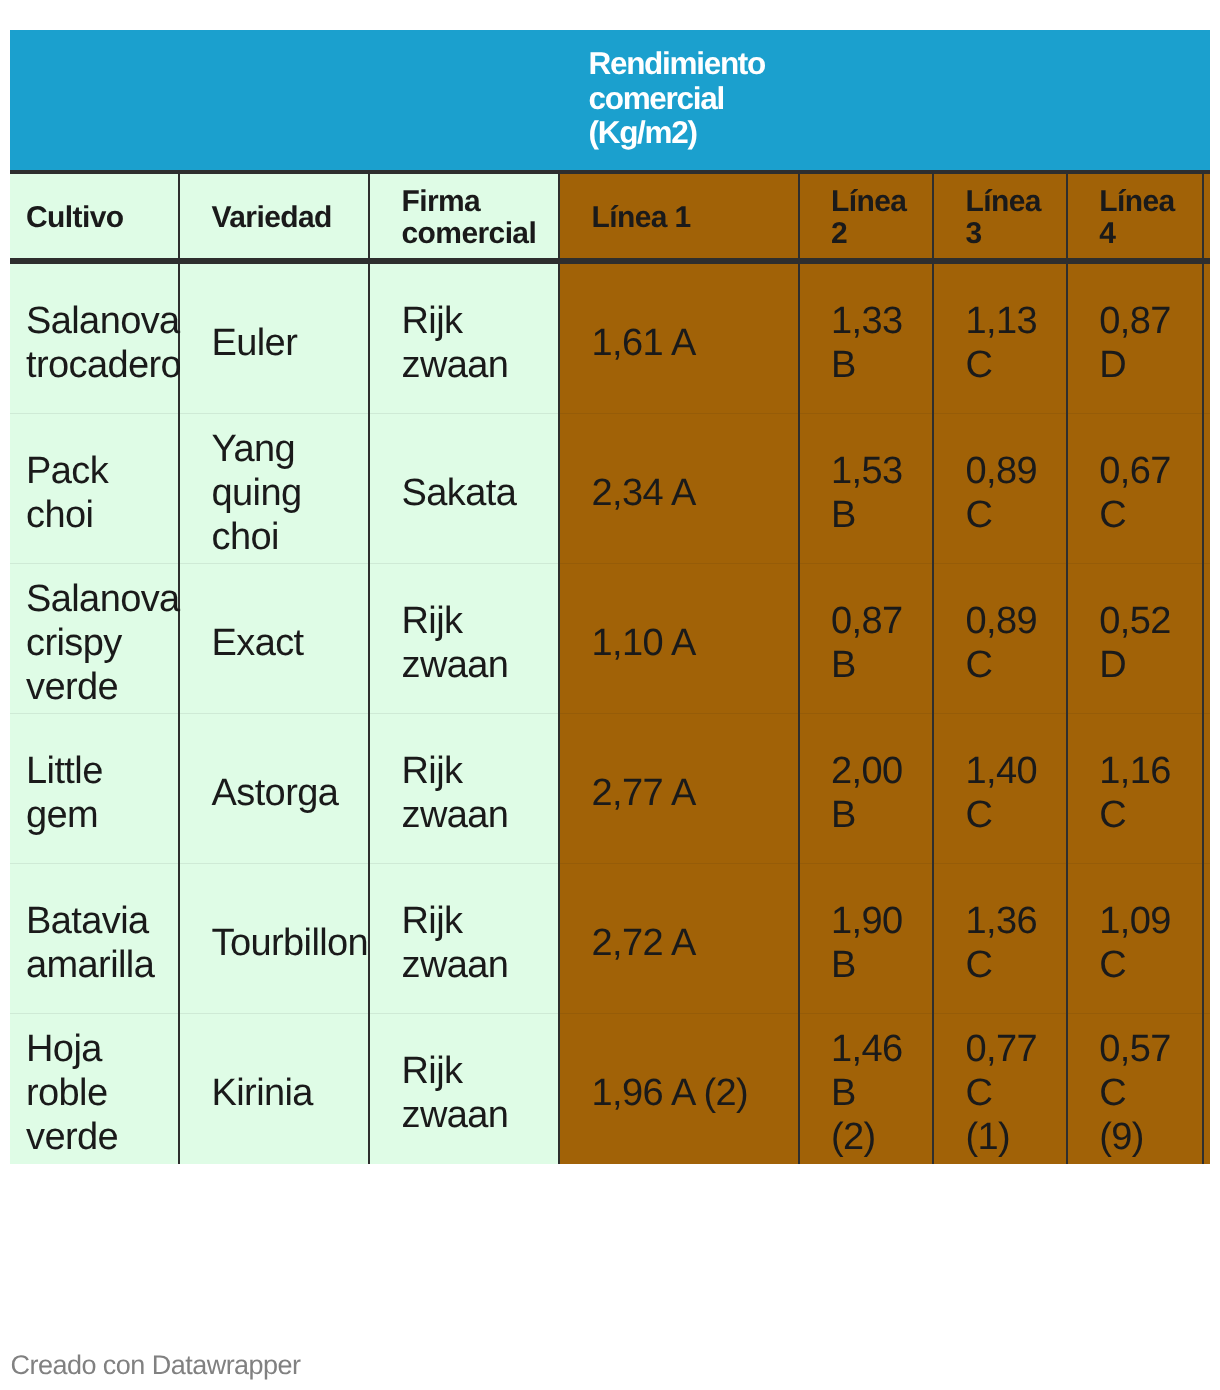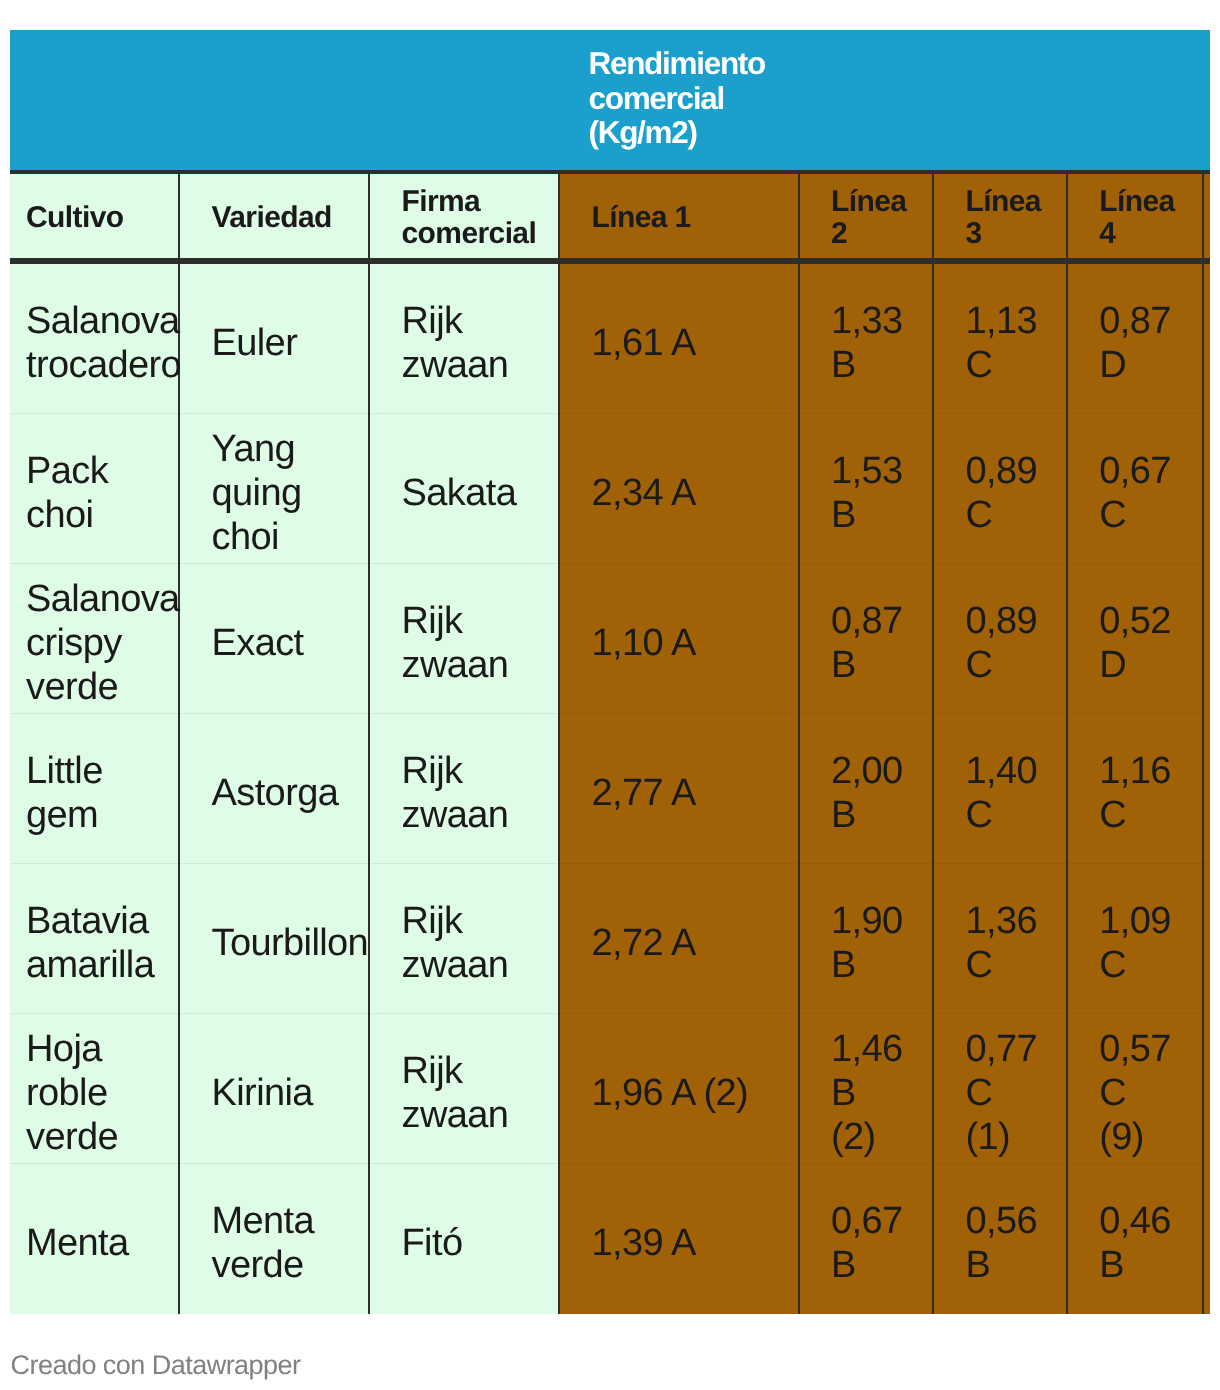--- a/index.html
+++ b/index.html
@@ -249,43 +249,17 @@
           <td class="c5 orange">
             <span>0,77 C (1)</span>
           </td>
           <td class="c6 orange">
             <span>0,57 C (9)</span>
           </td>
           <td class="c7 orange pad">
             <span></span>
           </td>
         </tr>
-        <tr>
-          <td class="c0">
-            <span>Menta</span>
-          </td>
-          <td class="c1">
-            <span>Menta verde</span>
-          </td>
-          <td class="c2">
-            <span>Fitó</span>
-          </td>
-          <td class="c3 orange">
-            <span>1,39 A</span>
-          </td>
-          <td class="c4 orange">
-            <span>0,67 B</span>
-          </td>
-          <td class="c5 orange">
-            <span>0,56 B</span>
-          </td>
-          <td class="c6 orange">
-            <span>0,46 B</span>
-          </td>
-          <td class="c7 orange pad">
-            <span></span>
-          </td>
-        </tr>
       </tbody>
   </table>
 
   <div class="credit">Creado con Datawrapper</div>
 </div>
 
 </body></html>

